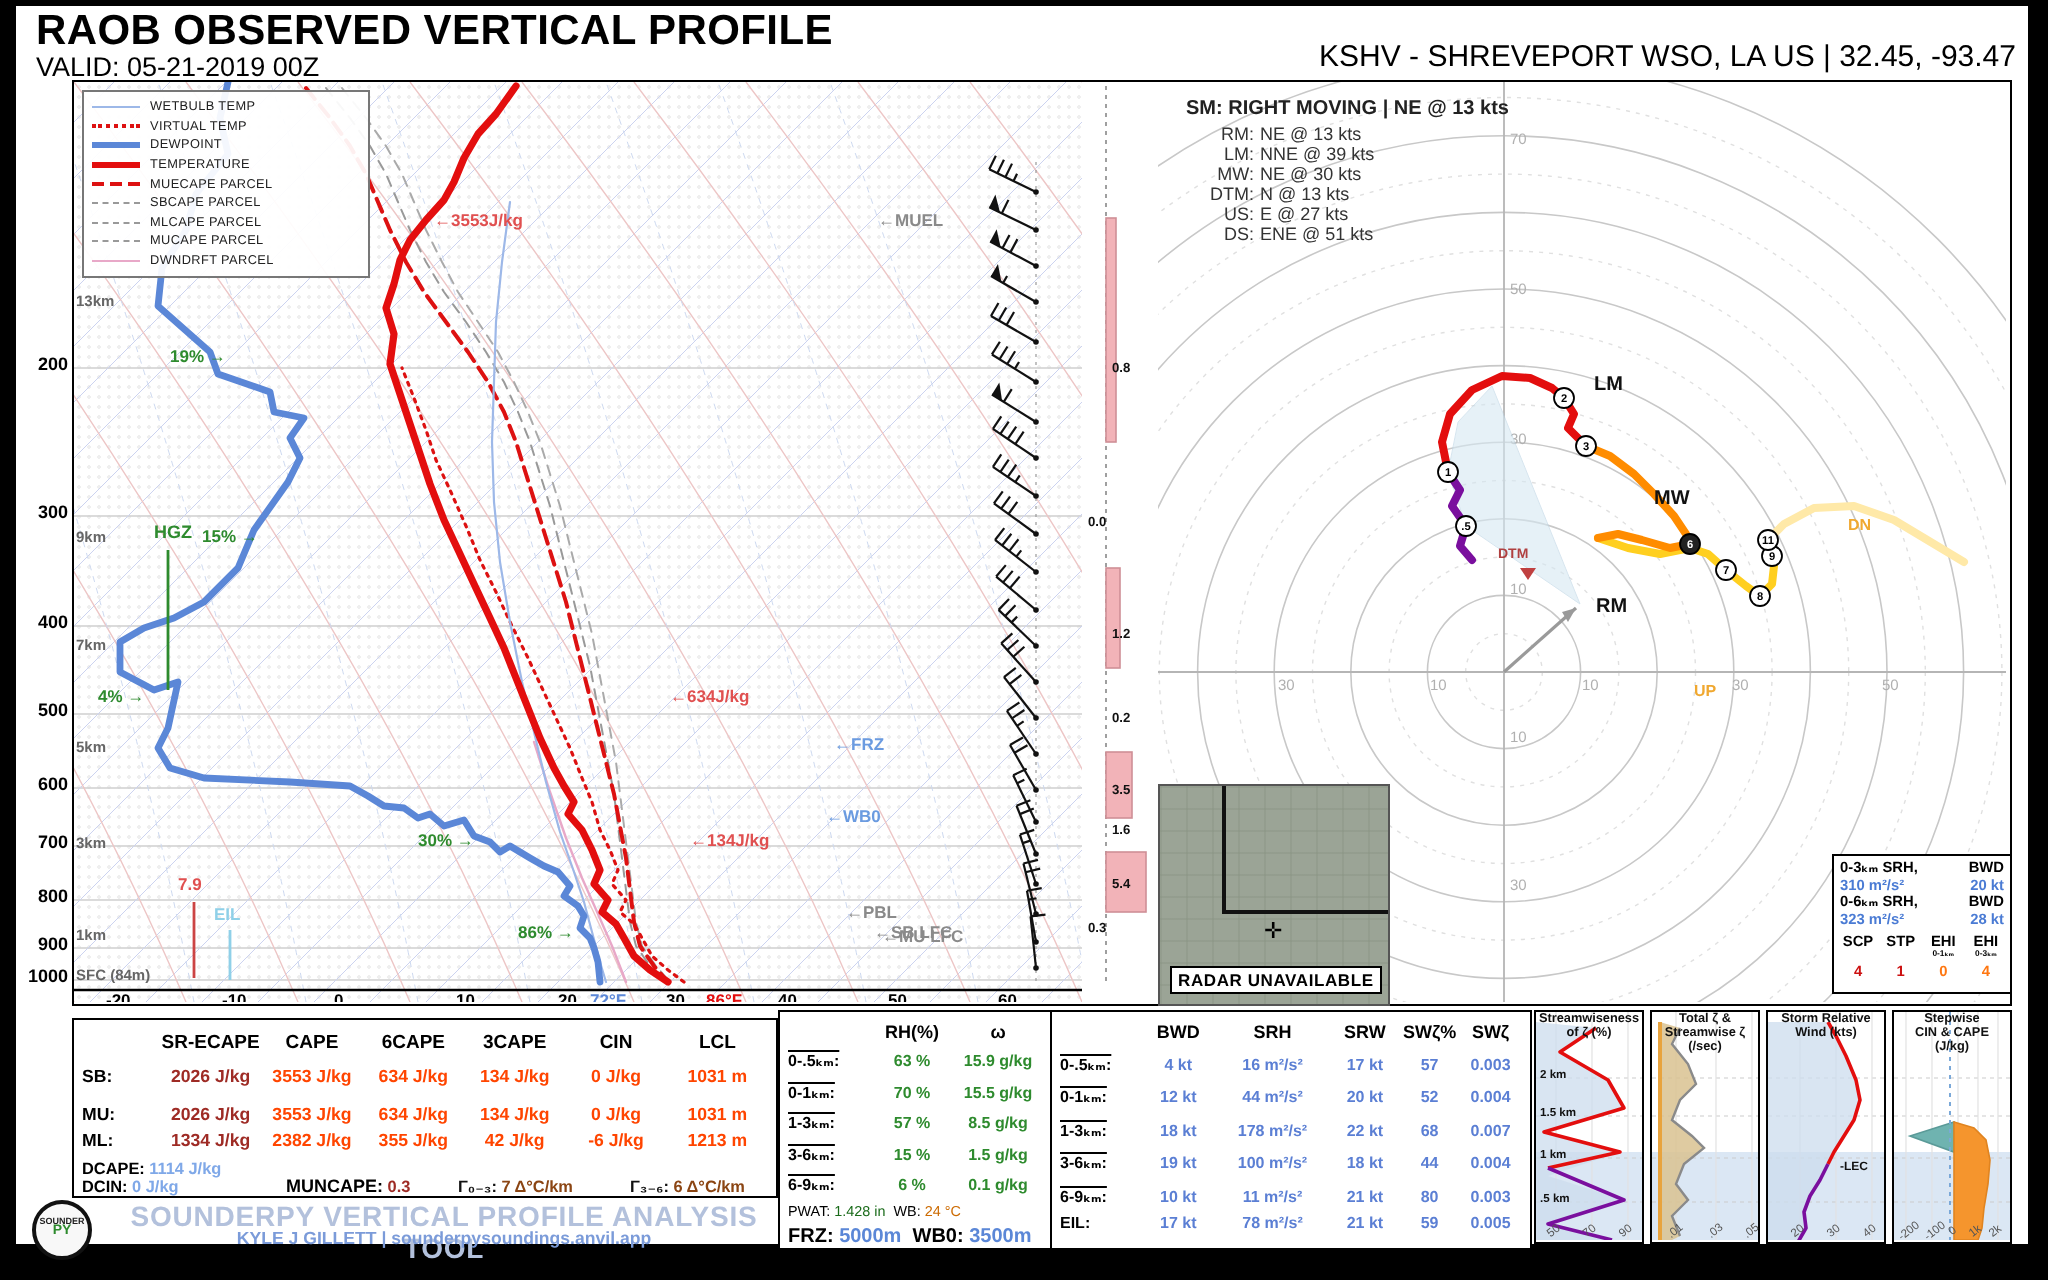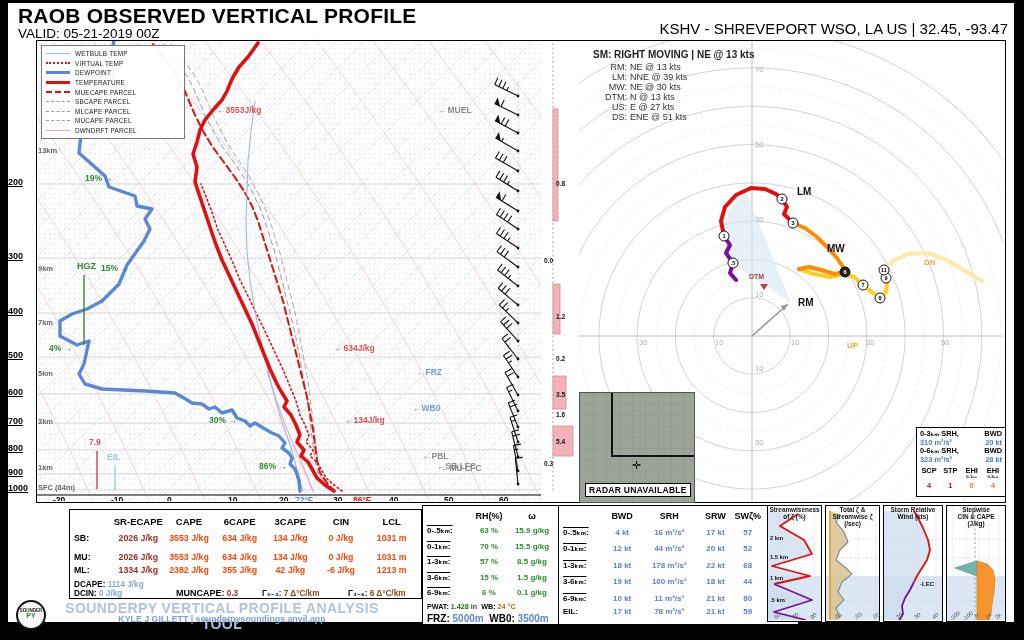--- a/index.html
+++ b/index.html
@@ -9,21 +9,21 @@
   .abs{position:absolute;}
   .panel{position:absolute;background:#fff;border:1.6px solid #000;box-sizing:border-box;}
   .ttl{position:absolute;left:18px;top:4px;font-size:21px;font-weight:bold;color:#000;letter-spacing:.2px;}
   .valid{position:absolute;left:18px;top:26px;font-size:13.5px;color:#000;}
   .station{position:absolute;right:16px;top:20px;font-size:15px;color:#000;}
   .skewt{left:36px;top:40px;width:507px;height:463px;
      background-image:radial-gradient(#00000010 1px,transparent 1px);background-size:5px 5px;}
   .strip{left:542px;top:40px;width:38px;height:463px;border-left:none;}
   .hodo{left:579px;top:40px;width:427px;height:463px;border-left:none;}
   svg{position:absolute;left:0;top:0;}
-  .plabel{position:absolute;width:26px;font-size:9px;font-weight:bold;color:#000;text-decoration:underline;}
+  .plabel{position:absolute;width:26px;text-align:right;font-size:9px;font-weight:bold;color:#000;}
   .hlabel{position:absolute;font-size:7.5px;font-weight:bold;color:#666;}
   .smline{font-size:9px;color:#333;display:flex;}
   .smline .k{width:34px;text-align:right;margin-right:3px;}
   .sm0{font-size:10px;font-weight:bold;color:#222;margin-bottom:2px;}
   .legend{position:absolute;left:4px;top:4px;width:134px;background:#ffffffee;border:1px solid #777;padding:3px 4px;}
   .lgrow{display:flex;align-items:center;height:9.6px;}
   .lgsamp{width:24px;margin-right:5px;border-top-style:solid;}
   .lgtxt{font-size:6.4px;color:#222;letter-spacing:.2px;}
   .mapinset{left:579px;top:392px;width:116px;height:111px;background:#9ba496;border:1px solid #555;box-sizing:border-box;overflow:hidden;
      background-image:linear-gradient(#86907f55 1px,transparent 1px),linear-gradient(90deg,#86907f55 1px,transparent 1px);
@@ -34,21 +34,21 @@
   .stateH{position:absolute;left:31px;top:62px;width:85px;height:2px;background:#111;}
   .cross{position:absolute;left:52px;top:66px;font-size:11px;font-weight:bold;color:#000;}
   .infobox{left:916px;top:427px;width:90px;height:70px;background:#fff;border:1.5px solid #000;box-sizing:border-box;
      padding:2px 3px;font-size:7.4px;font-weight:bold;color:#000;}
   .ib-row{display:flex;justify-content:space-between;line-height:8.6px;}
   .ib-blue{color:#4a7bd4;}
   .ib-idx{display:flex;justify-content:space-between;margin-top:2px;text-align:center;}
   .ib-idx .c{width:22%;}
   .ib-sub{font-size:4.2px;line-height:3.5px;}
   .red{color:#cc1111}.orange{color:#ff7711}
-  .tbl{position:absolute;background:#fff;border:1.5px solid #000;box-sizing:border-box;margin-left:33px;}
+  .tbl{position:absolute;background:#fff;border:1.5px solid #000;box-sizing:border-box;}
   .trow{display:flex;align-items:baseline;}
   .tcell{text-align:center;}
   .footer1{position:absolute;left:52px;top:600px;width:340px;text-align:center;
      font-size:14px;font-weight:bold;color:#b3c1dc;letter-spacing:.4px;}
   .footer2{position:absolute;left:52px;top:614px;width:340px;text-align:center;
      font-size:8.8px;font-weight:bold;color:#7b9bd9;}
   .logo{position:absolute;left:16px;top:600px;width:30px;height:30px;border-radius:50%;border:2px solid #111;
      background:#f8f8f8;text-align:center;box-sizing:border-box;padding-top:7px;}
   .logo .l1{font-size:4.5px;font-weight:bold;color:#222;line-height:4px;}
   .logo .l2{font-size:7px;font-weight:bold;color:#2e8b2e;line-height:6px;}
@@ -636,21 +636,21 @@
       <div class="trow" style="font-size: 8px; font-weight: bold; height: 15.5px; align-items: center;">
         <div style="width: 42px; text-decoration: overline;">3-6ₖₘ:</div>
         <div class="tcell" style="width: 40px; color: rgb(46, 139, 46);">15 %</div>
         <div class="tcell" style="width: 46px; color: rgb(46, 139, 46);">1.5 g/kg</div>
       </div>
       <div class="trow" style="font-size: 8px; font-weight: bold; height: 15.5px; align-items: center;">
         <div style="width: 42px; text-decoration: overline;">6-9ₖₘ:</div>
         <div class="tcell" style="width: 40px; color: rgb(46, 139, 46);">6 %</div>
         <div class="tcell" style="width: 46px; color: rgb(46, 139, 46);">0.1 g/kg</div>
       </div>
-      <div class="trow" style="font-size: 7.2px; font-weight: bold; height: 12px; align-items: center;"><span>PWAT:</span>&nbsp;<span style="color:#1a6b1a">1.428 in</span>&nbsp;&nbsp;<span>WB:</span>&nbsp;<span style="color:#cc6a00">24 °C</span></div>
+      <div class="trow" style="font-size: 7.2px; font-weight: normal; height: 12px; align-items: flex-start;"><span>PWAT:</span>&nbsp;<span style="color:#1a6b1a">1.428 in</span>&nbsp;&nbsp;<span>WB:</span>&nbsp;<span style="color:#cc6a00">24 °C</span></div>
       <div class="trow" style="font-size: 10px; font-weight: bold; height: 12px; align-items: center;"><span>FRZ:</span>&nbsp;<span style="color:#5b87d7">5000m</span>&nbsp;&nbsp;<span>WB0:</span>&nbsp;<span style="color:#5b87d7">3500m</span></div>
     </div>
   <div class="tbl" id="kin-tbl" style="left:525px;top:505px;width:241px;height:120px;padding:2px 4px;">
       <div class="trow" style="font-size: 9px; font-weight: bold; height: 16px; align-items: center;">
         <div style="width: 44px;"></div>
         <div class="tcell" style="width: 40px;">BWD</div>
         <div class="tcell" style="width: 62px;">SRH</div>
         <div class="tcell" style="width: 38px;">SRW</div>
         <div class="tcell" style="width: 32px;">SWζ%</div>
         <div class="tcell" style="width: 34px;">SWζ</div>

